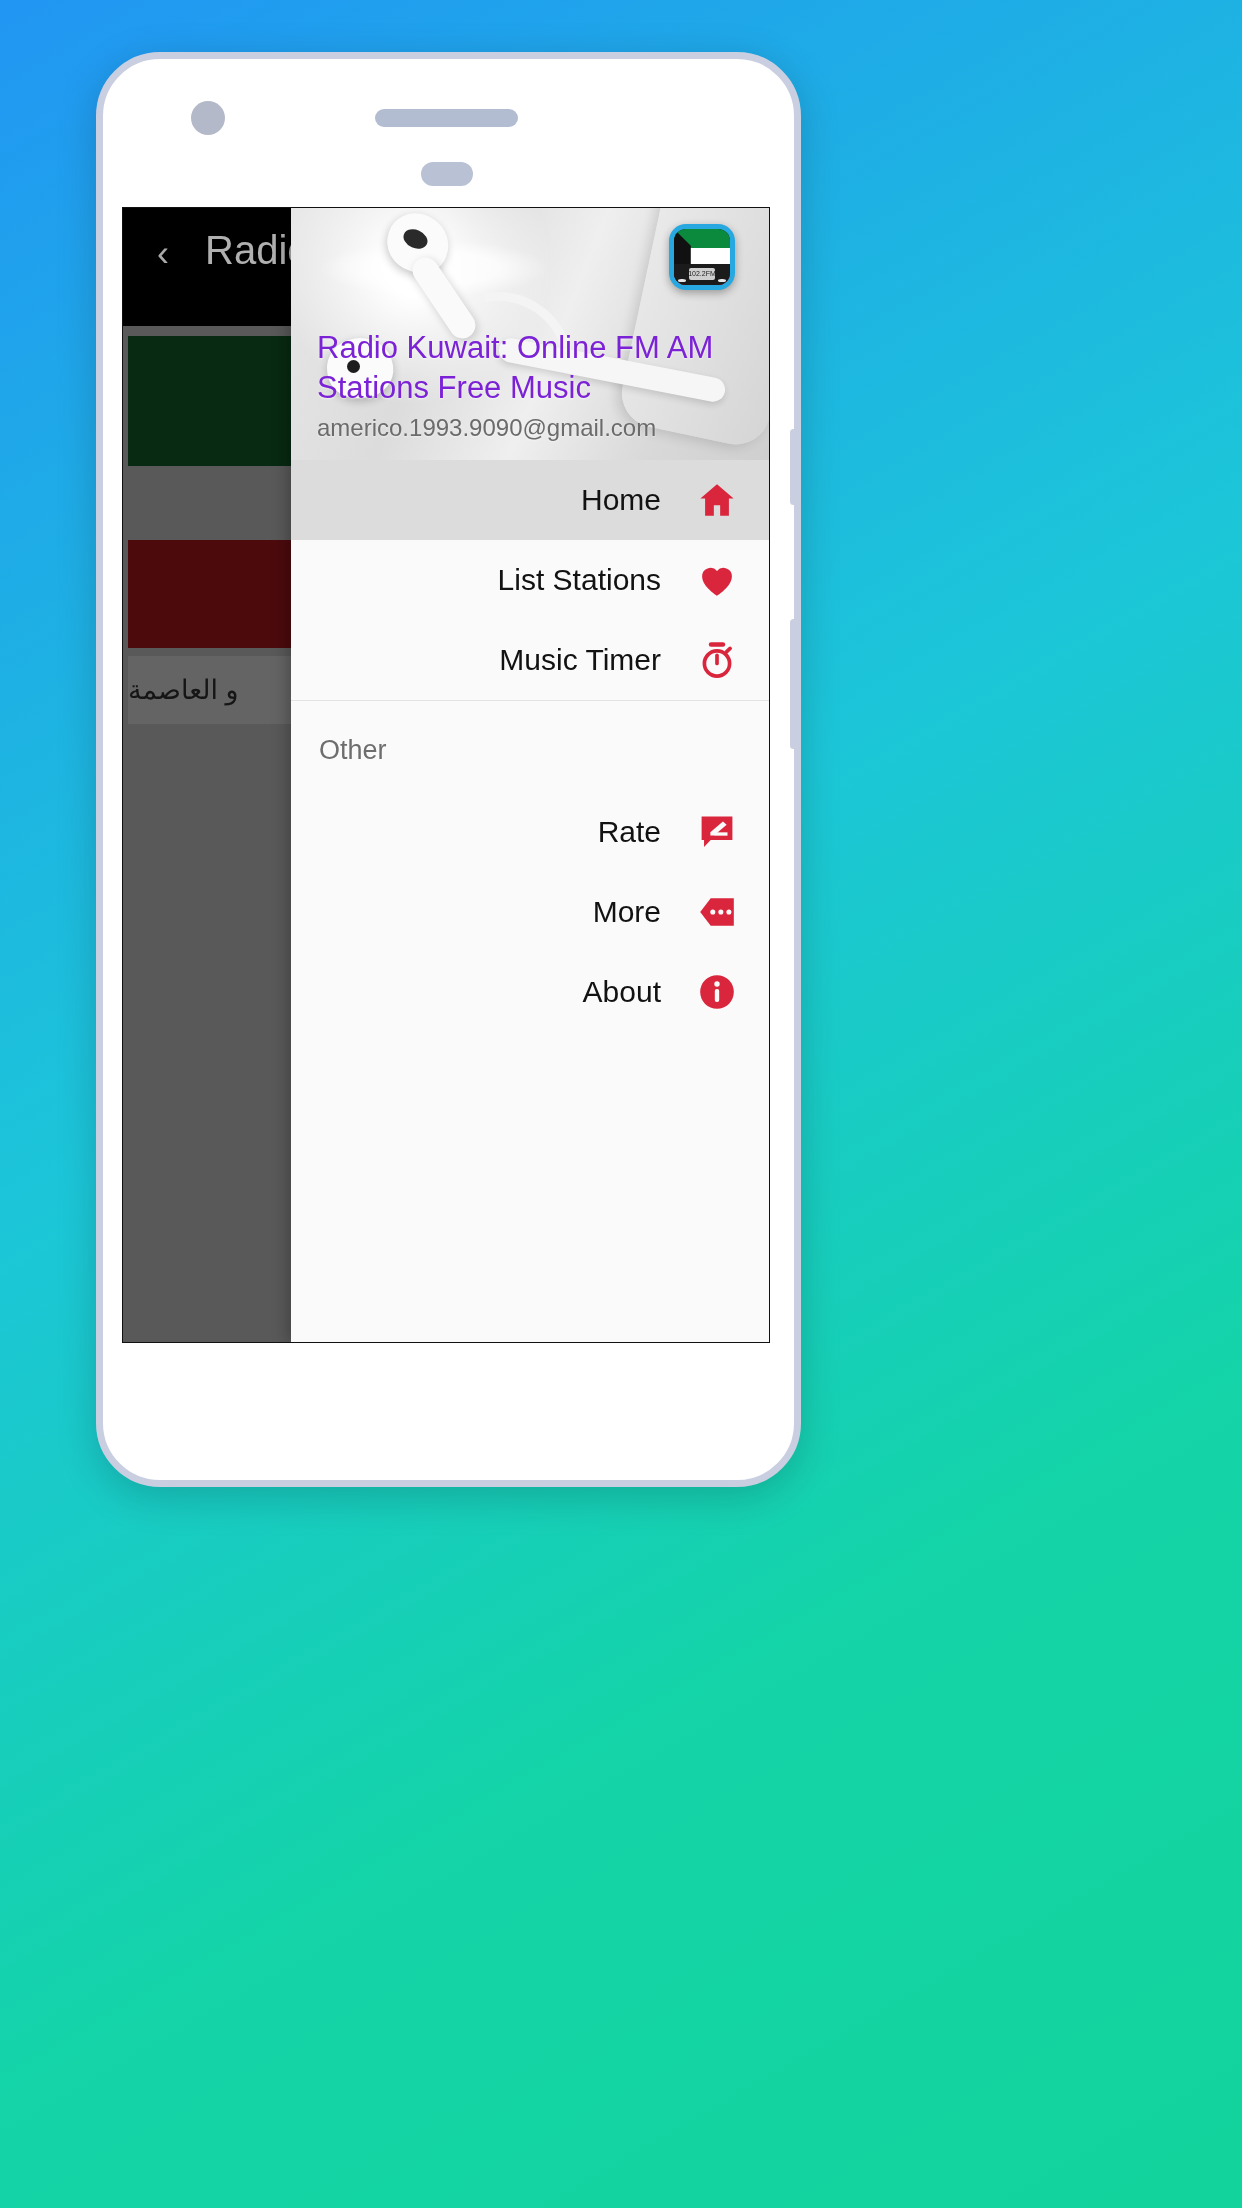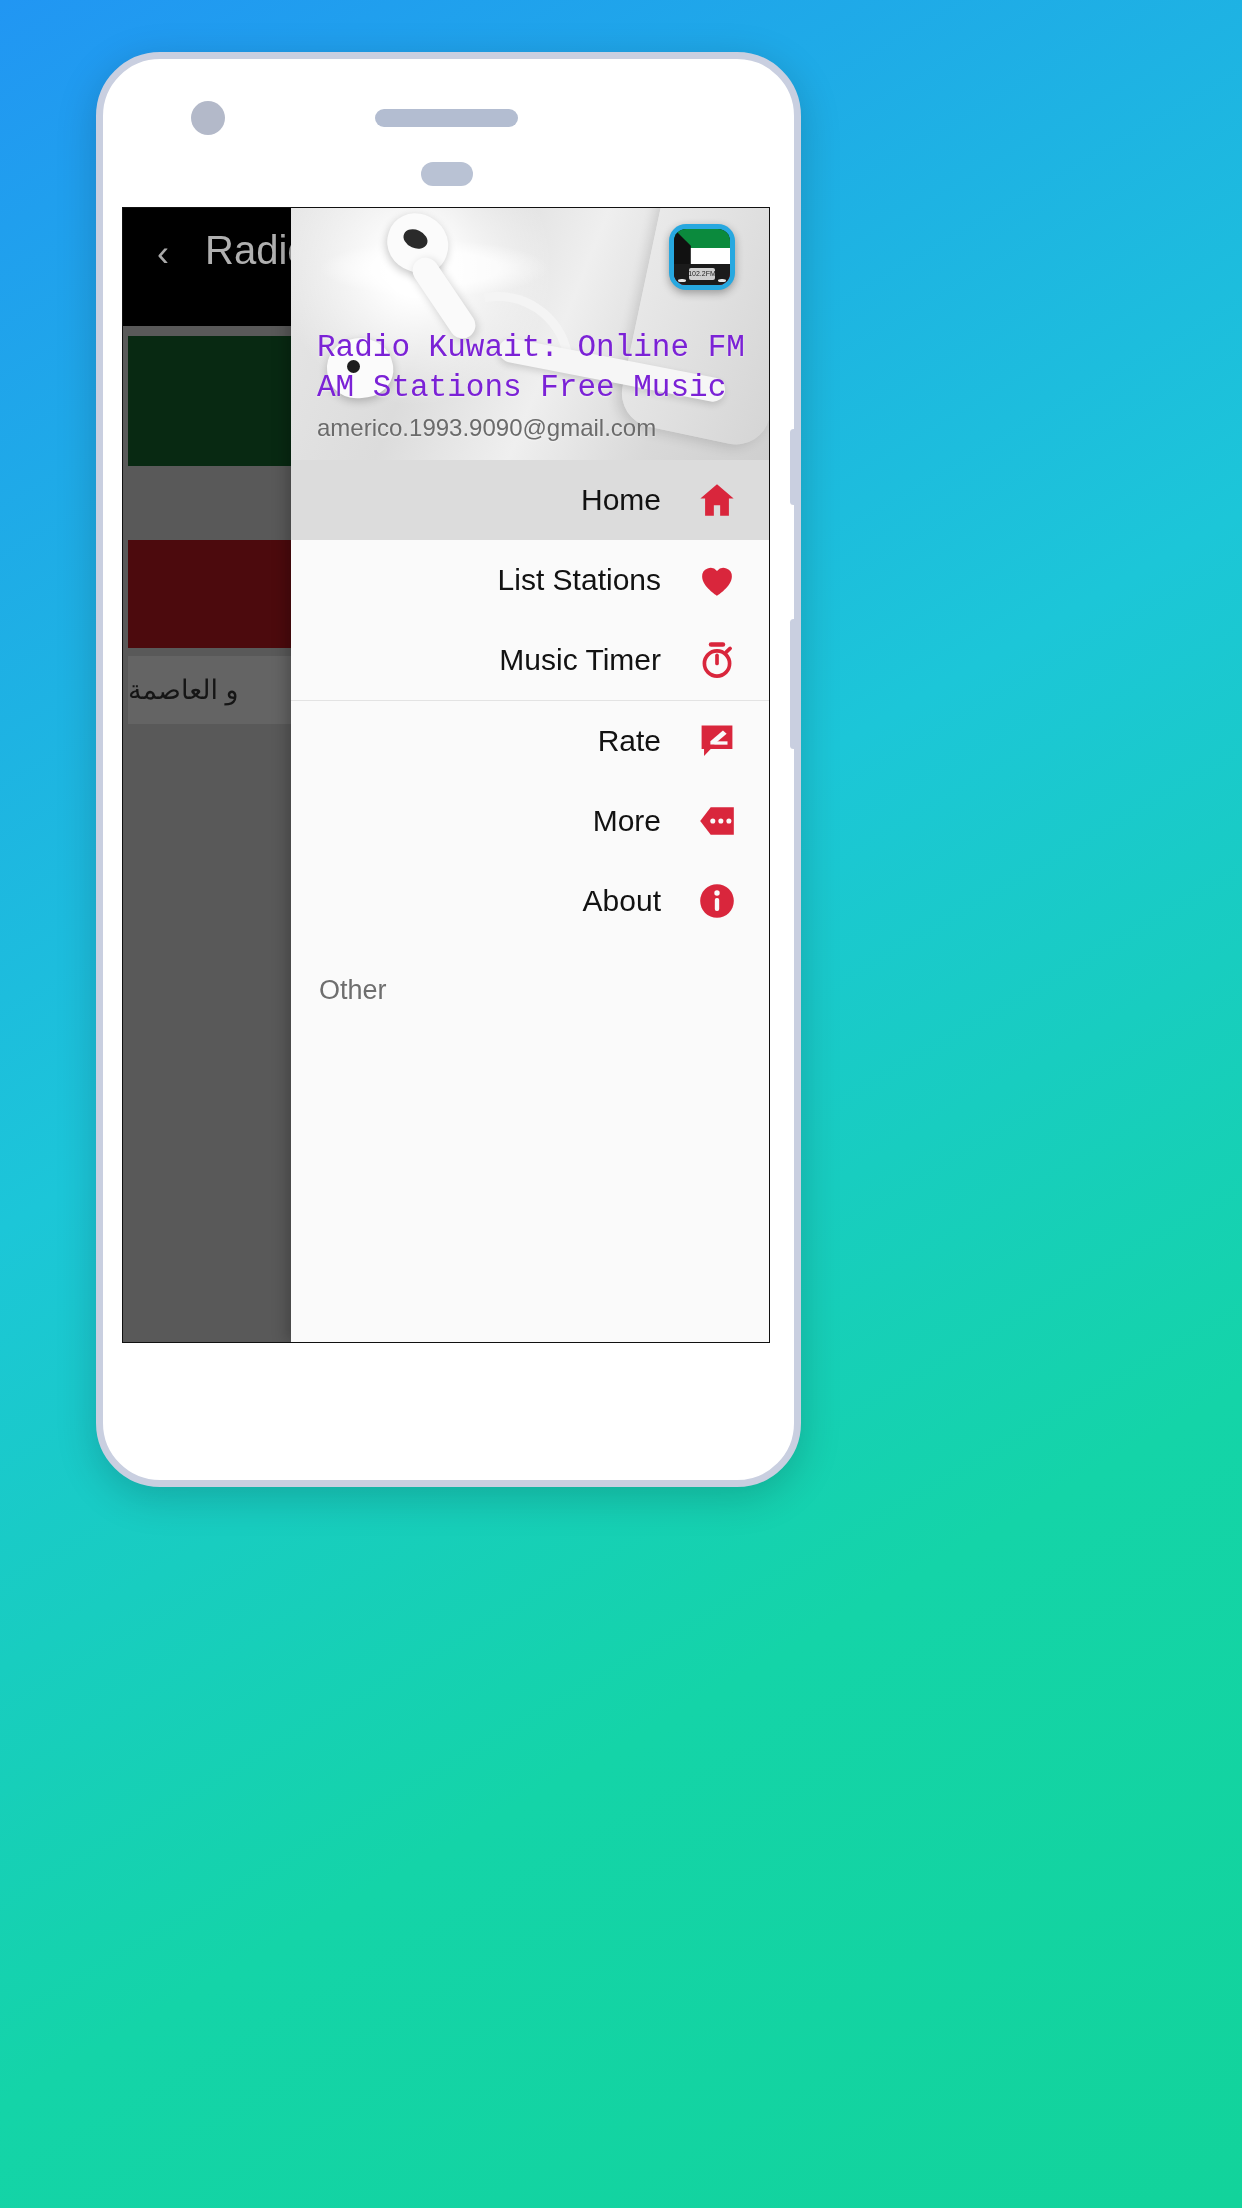--- a/index.html
+++ b/index.html
@@ -141,21 +141,20 @@
        background:#cfcfcf; border-radius:2px; font-size:7px; color:#222;
        display:flex; align-items:center; justify-content:center; }
   .logo-knob{ position:absolute; bottom:12%; width:14%; height:17%;
        background:#e8e8e8; border-radius:50%; }
   #knob-l{ left:8%; } #knob-r{ right:8%; }
 
   #drawer-title{
     position:absolute; left:26px; right:14px; top:120px;
     font-size:31px; line-height:1.28; color:#7b22d6;
     text-shadow:0 1px 2px rgba(255,255,255,.6);
-    font-family:Liberation Mono, monospace;
   }
   #drawer-email{
     position:absolute; left:26px; top:206px;
     font-size:24px; color:#6b6b6b;
     text-shadow:0 1px 2px rgba(255,255,255,.55);
   }
 
   
   .menu-group{ border-bottom:1px solid #e3e3e3; }
   .menu-item{
@@ -266,20 +265,22 @@
             <svg viewBox="0 0 24 24" fill="none" stroke="#d9263c" stroke-width="2.1">
               <circle cx="12" cy="14" r="7.2" fill="none"></circle>
               <line x1="12" y1="14" x2="12" y2="9.4" stroke-linecap="round"></line>
               <line x1="8.6" y1="3.1" x2="15.4" y2="3.1" stroke-width="2.6" stroke-linecap="round"></line>
               <line x1="17.4" y1="7.4" x2="19.5" y2="5.4" stroke-linecap="round"></line>
             </svg>
           </span>
         </div>
       </div>
 
+      <div id="other-label">Other</div>
+
       <div>
 
         <div class="menu-item">
           <span class="menu-label">Rate</span>
           <span class="menu-icon">
             <svg viewBox="0 0 24 24" fill="#d9263c">
               <path d="M3.2 3.2h17.6v13.4H8.4L4.6 20.6v-4H3.2z"></path>
               <path d="M15.4 6 8.2 12.1v1.9h2.1l7.2-6.1z" fill="#fafafa"></path>
               <rect x="10.4" y="12.2" width="7.6" height="1.9" fill="#fafafa"></rect>
             </svg>
@@ -303,18 +304,16 @@
           <span class="menu-icon">
             <svg viewBox="0 0 24 24">
               <circle cx="12" cy="12" r="9.6" fill="#d9263c"></circle>
               <circle cx="12" cy="7.4" r="1.55" fill="#fafafa"></circle>
               <rect x="10.75" y="10.3" width="2.5" height="7.4" rx="1.1" fill="#fafafa"></rect>
             </svg>
           </span>
         </div>
       </div>
 
-      <div id="other-label">Other</div>
-
       <div id="menu-spacer"></div>
     </div>
   </div>
 </div>
 
 </body></html>

